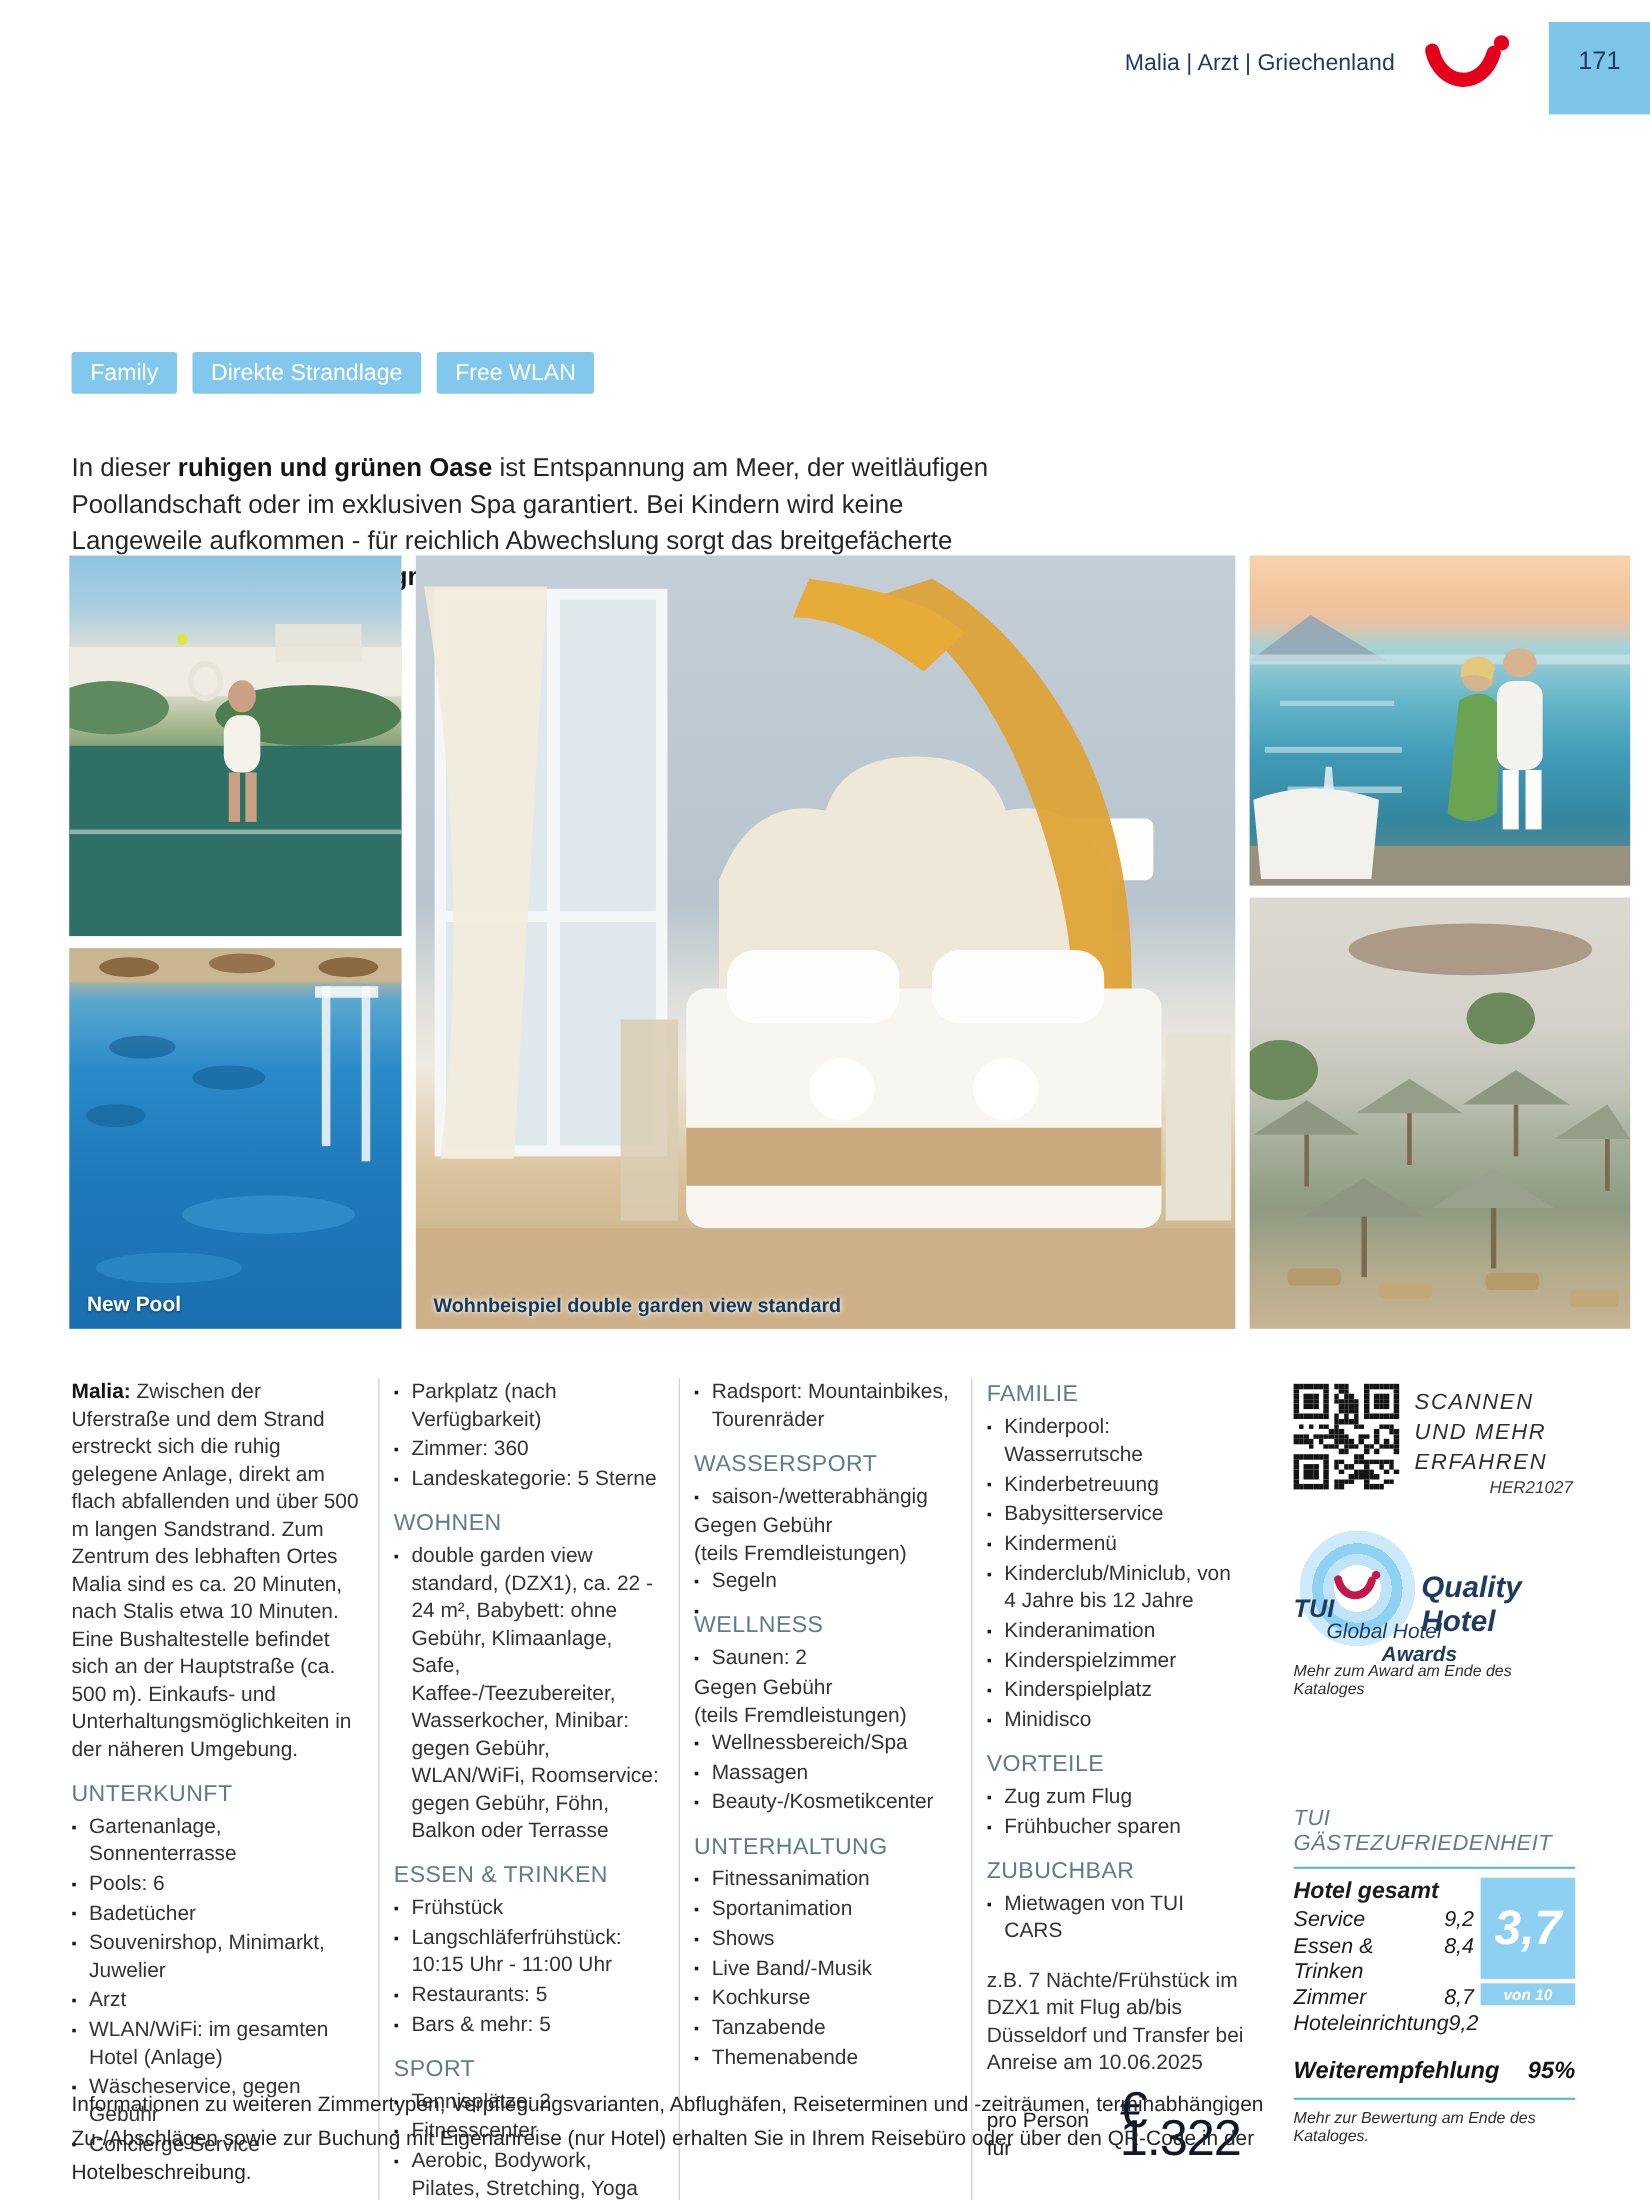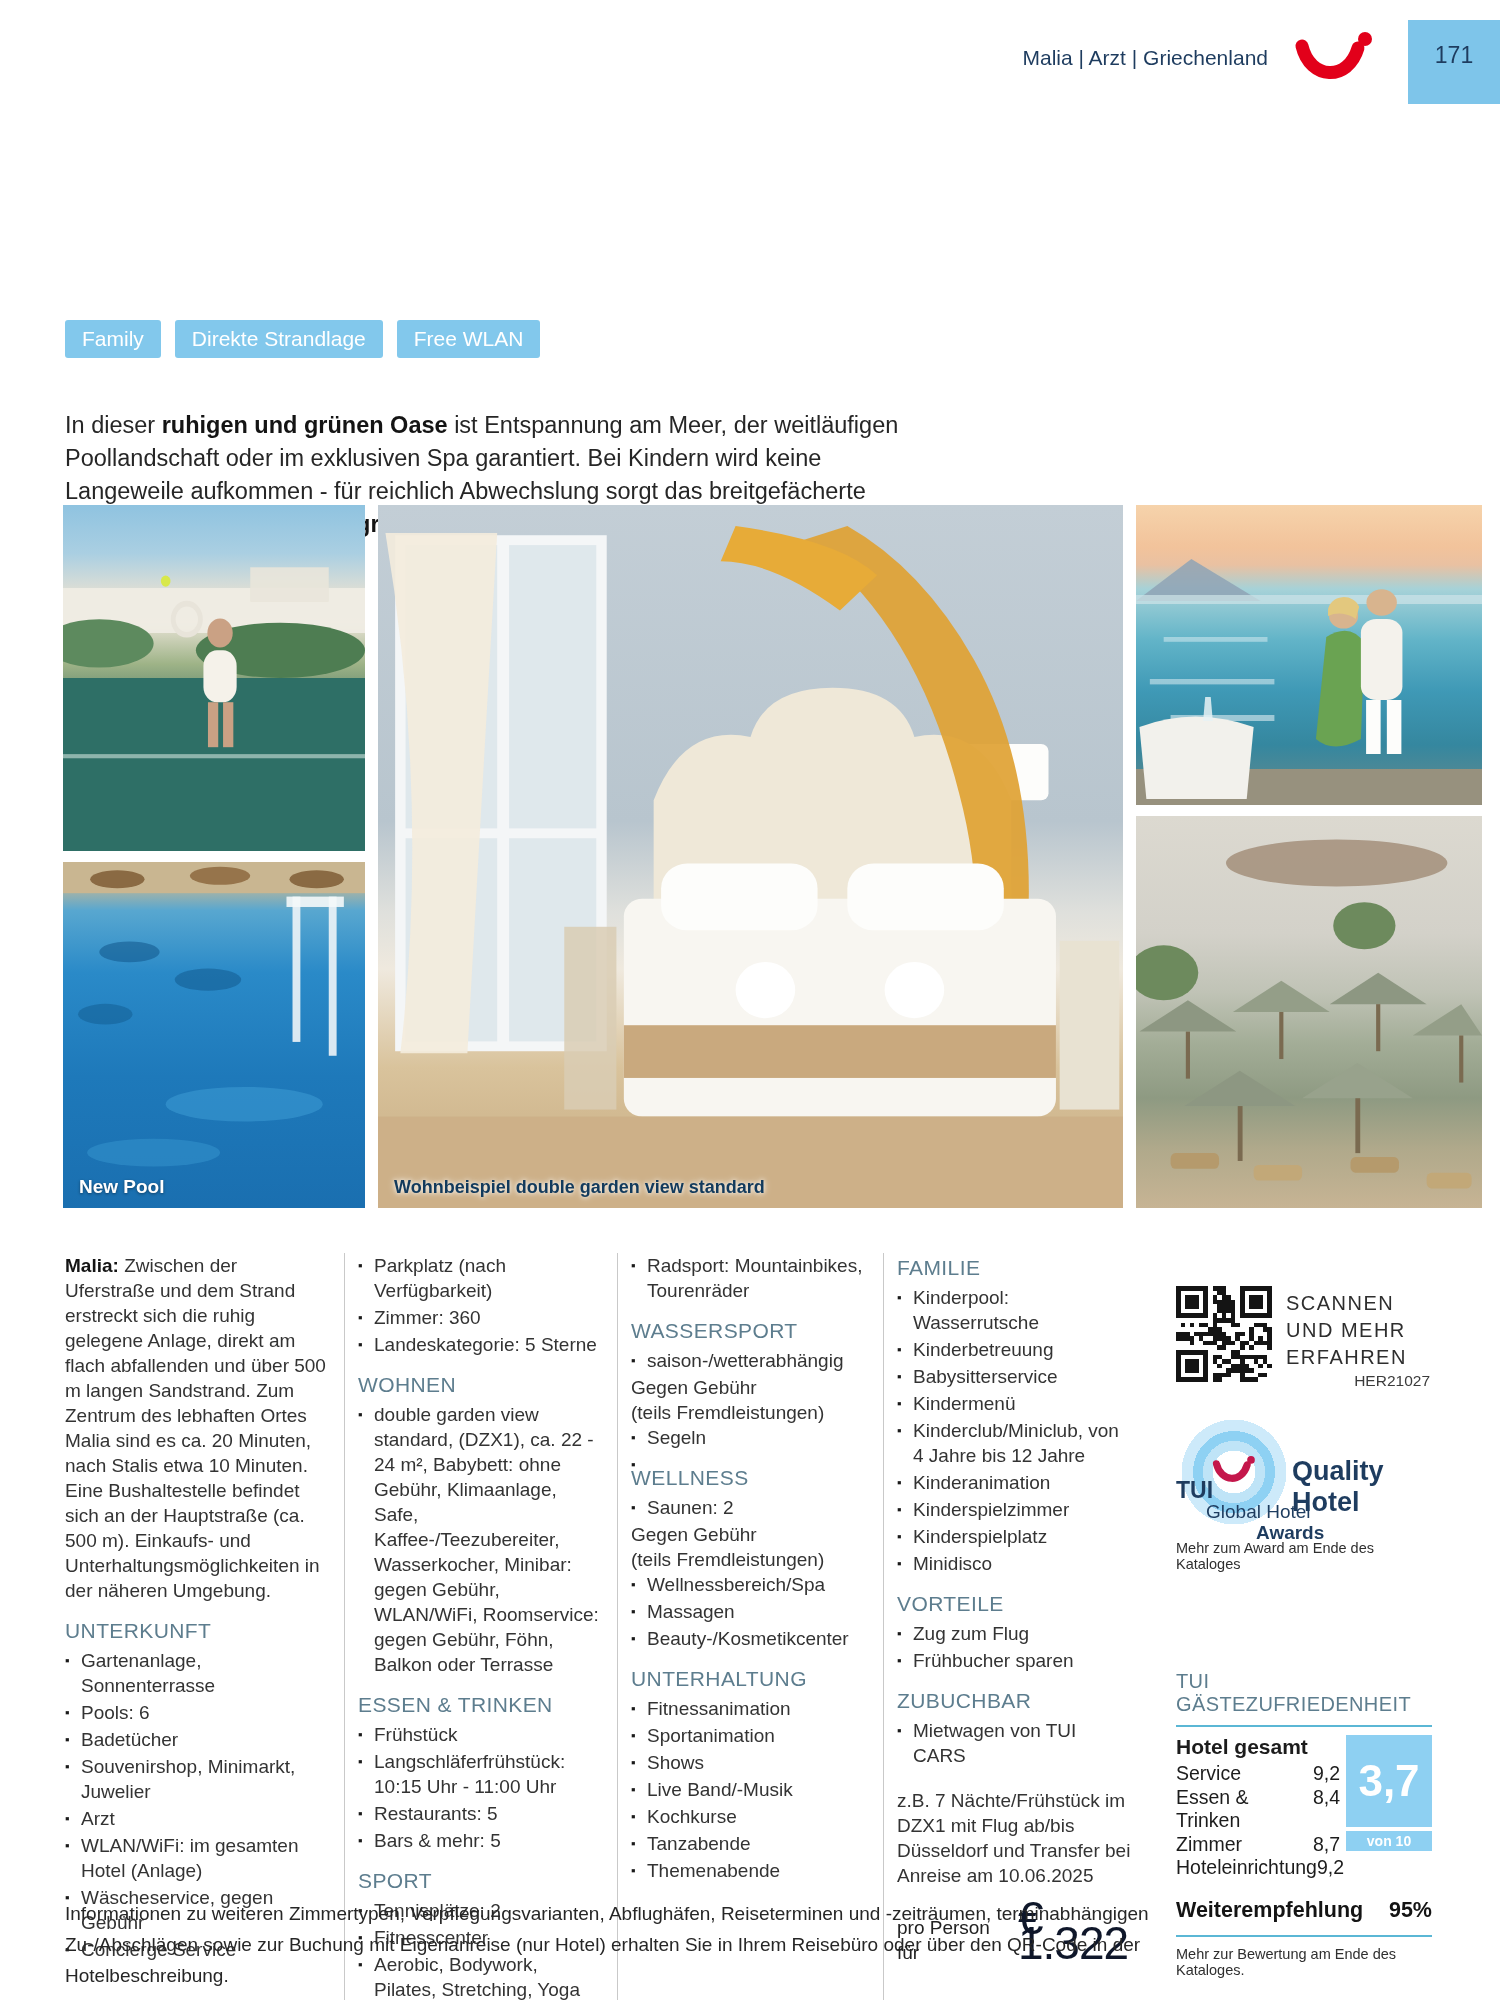--- a/index.html
+++ b/index.html
@@ -51,21 +51,21 @@
   ul.bullets{list-style:none;margin:0;padding:0;}
   ul.bullets li{position:relative;padding-left:16px;margin:0 0 2px;}
   ul.bullets .marker{position:absolute;left:0;top:0;font-size:13px;color:#1a1a1a;}
   .plain{margin:0;}
   .offer{margin:20px 0 0;}
   .price-row{margin-top:18px;display:flex;align-items:baseline;}
   .price-label{font-size:19px;color:#222;}
   .price-amount{font-size:46px;color:#0f172a;margin-left:28px;letter-spacing:-1px;}
 
   
-  .sidebar{position:absolute;left:1176px;top:1284px;width:256px;}
+  .sidebar{position:absolute;left:1176px;top:1256px;width:256px;font-style:italic;}
   .scan-block{position:relative;height:120px;}
   .qr{position:absolute;left:0;top:2px;width:96px;height:96px;}
   .qr div{width:100%;height:100%;}
   .scan-text{position:absolute;left:110px;top:6px;font-size:20px;line-height:27px;
              letter-spacing:1.5px;color:#2e2e2e;}
   .scan-code{position:absolute;right:2px;top:88px;font-size:15.5px;color:#3b3b3b;}
   .award-block{position:absolute;left:0;top:130px;width:256px;height:125px;}
   .award-badge{position:absolute;left:0;top:0;width:116px;height:116px;border-radius:50%;
     background:radial-gradient(circle at 50% 50%, #ffffff 0 26%, #bfe4f7 26% 38%, #8ed1f3 38% 50%, #cdeafa 50% 64%, rgba(205,234,250,0) 64%);
     display:flex;align-items:center;justify-content:center;}

